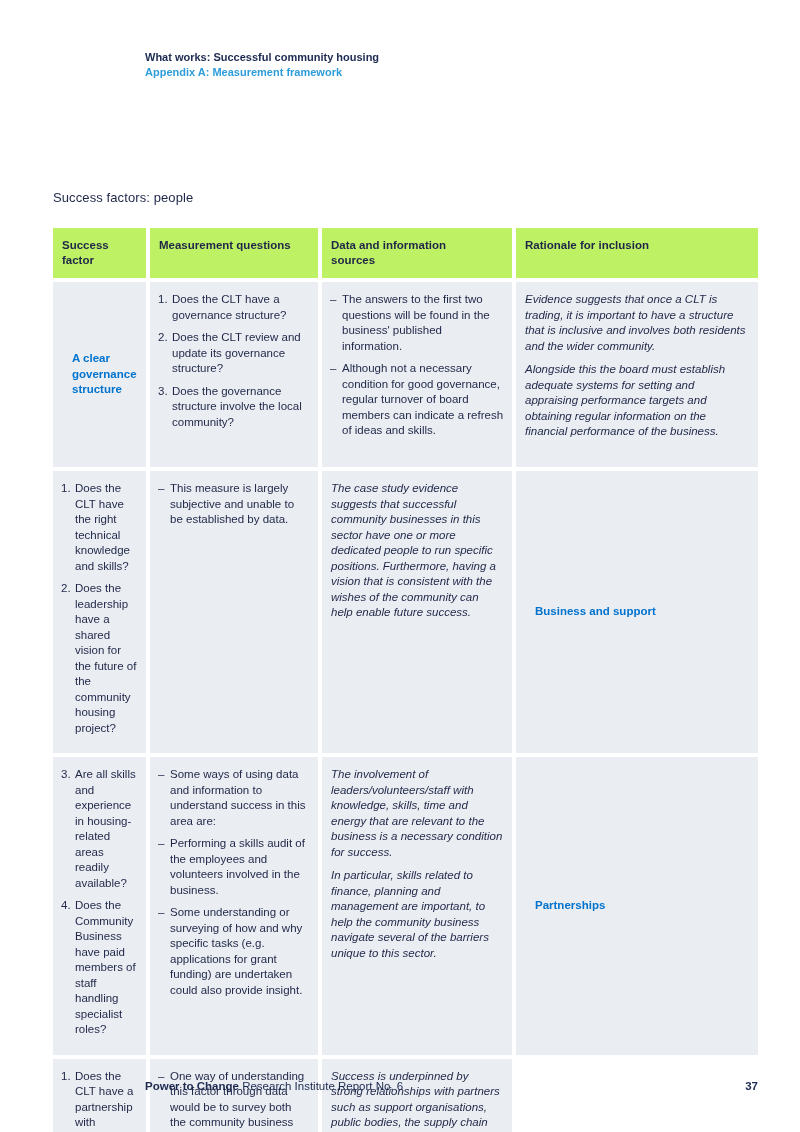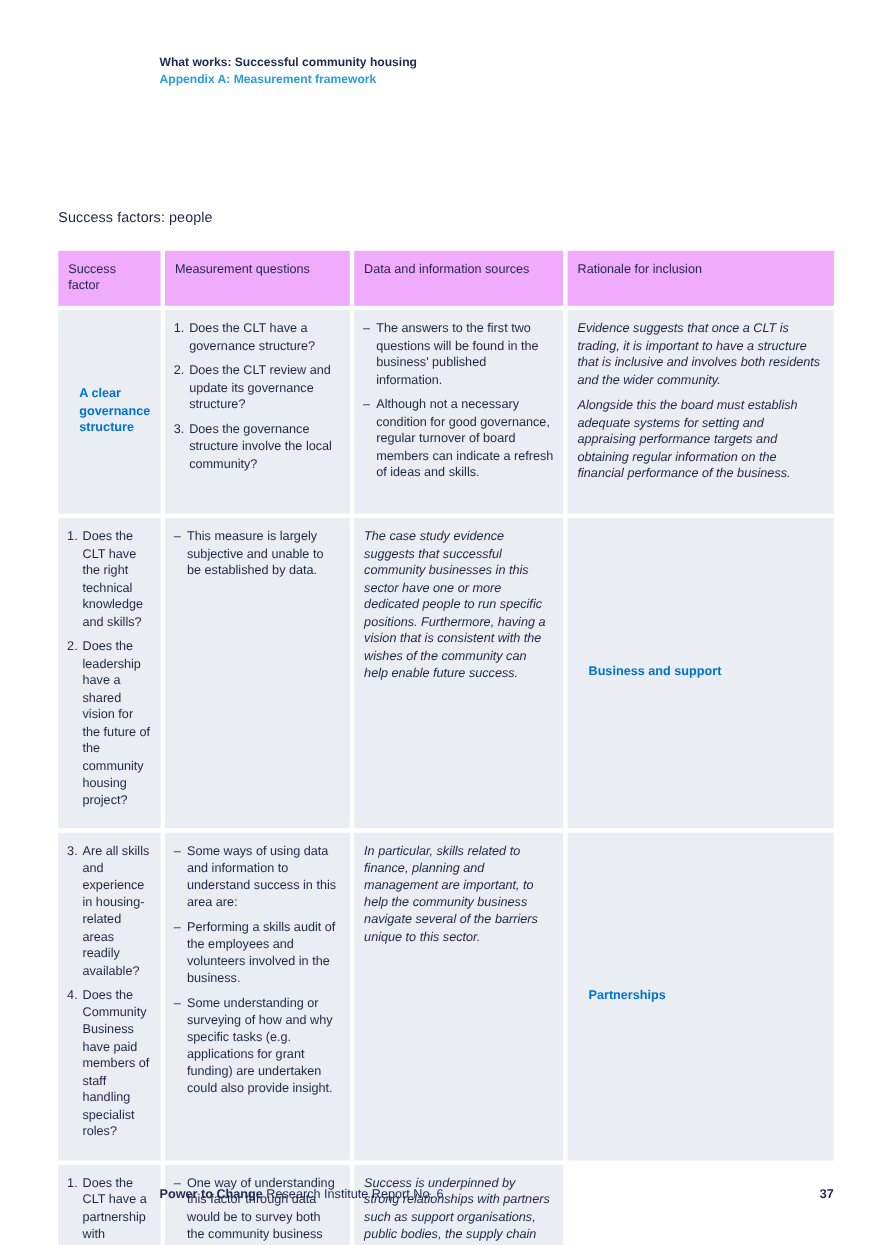--- a/index.html
+++ b/index.html
@@ -29,22 +29,22 @@
   .factors-table {
     position: absolute; left: 53px; top: 228px; width: 705px;
     display: grid;
     grid-template-columns: 93px 168px 190px 242px;
     grid-template-rows: 50px minmax(185px, auto) minmax(142px, auto) minmax(213px, auto) minmax(191px, auto);
     gap: 4px;
     font-size: 11.5px; line-height: 15.5px;
   }
   .cell { background: #EAEDF1; }
   .head-cell {
-    background: #f0abfc;
-    font-weight: 400; color: #1F2648;
+    background: #bef264;
+    font-weight: 700; color: #1F2648;
     padding: 10px 27px 8px 9px;
     line-height: 14.5px;
   }
   .factor-cell {
     display: flex; align-items: center;
     padding: 8px 8px 8px 19px;
     font-weight: 700; color: #0073CF;
   }
   .questions-cell { padding: 10px 8px 10px 8px; }
   .q-item { display: flex; margin-bottom: 7px; }
@@ -154,20 +154,21 @@
     <div class="s-item">
       <span class="s-dash">–</span>
       <span>Performing a skills audit of the employees and volunteers involved in the business.</span>
     </div>
     <div class="s-item">
       <span class="s-dash">–</span>
       <span>Some understanding or surveying of how and why specific tasks (e.g. applications for grant funding) are undertaken could also provide insight.</span>
     </div>
   </div>
   <div class="cell rationale-cell">
+    <p>The involvement of leaders/volunteers/staff with knowledge, skills, time and energy that are relevant to the business is a necessary condition for success.</p>
     <p>In particular, skills related to finance, planning and management are important, to help the community business navigate several of the barriers unique to this sector.</p>
   </div>
 
   <div class="cell factor-cell">
     <span>Partnerships</span>
   </div>
   <div class="cell questions-cell">
     <div class="q-item">
       <span class="q-num">1.</span>
       <span>Does the CLT have a partnership with financial institutions?</span>

